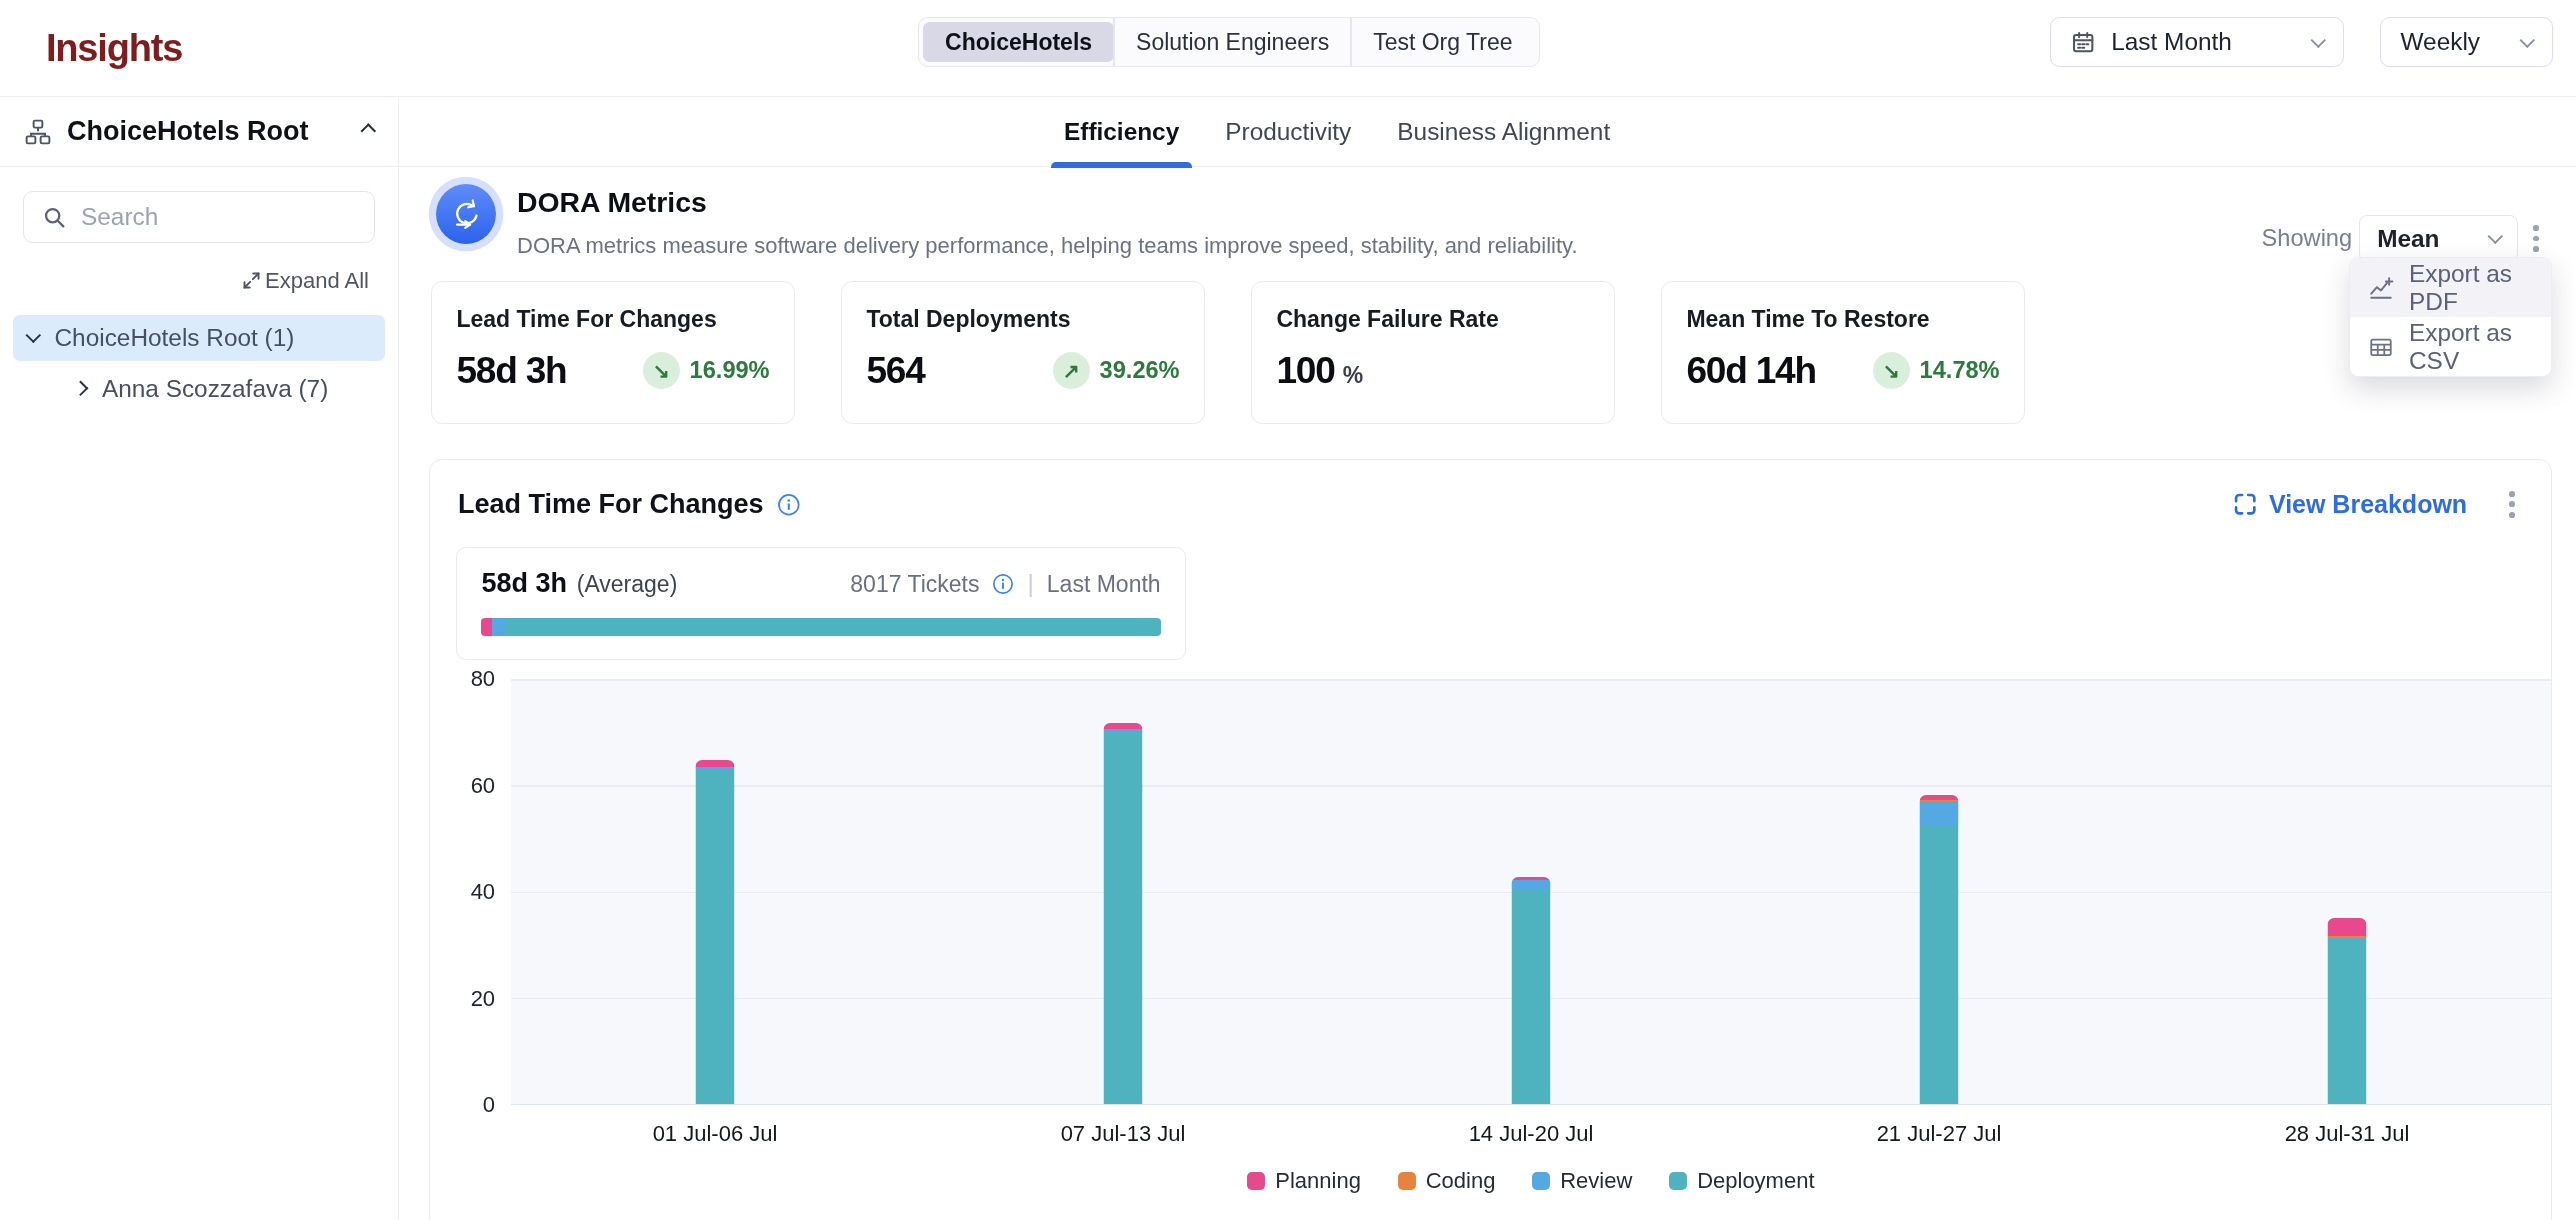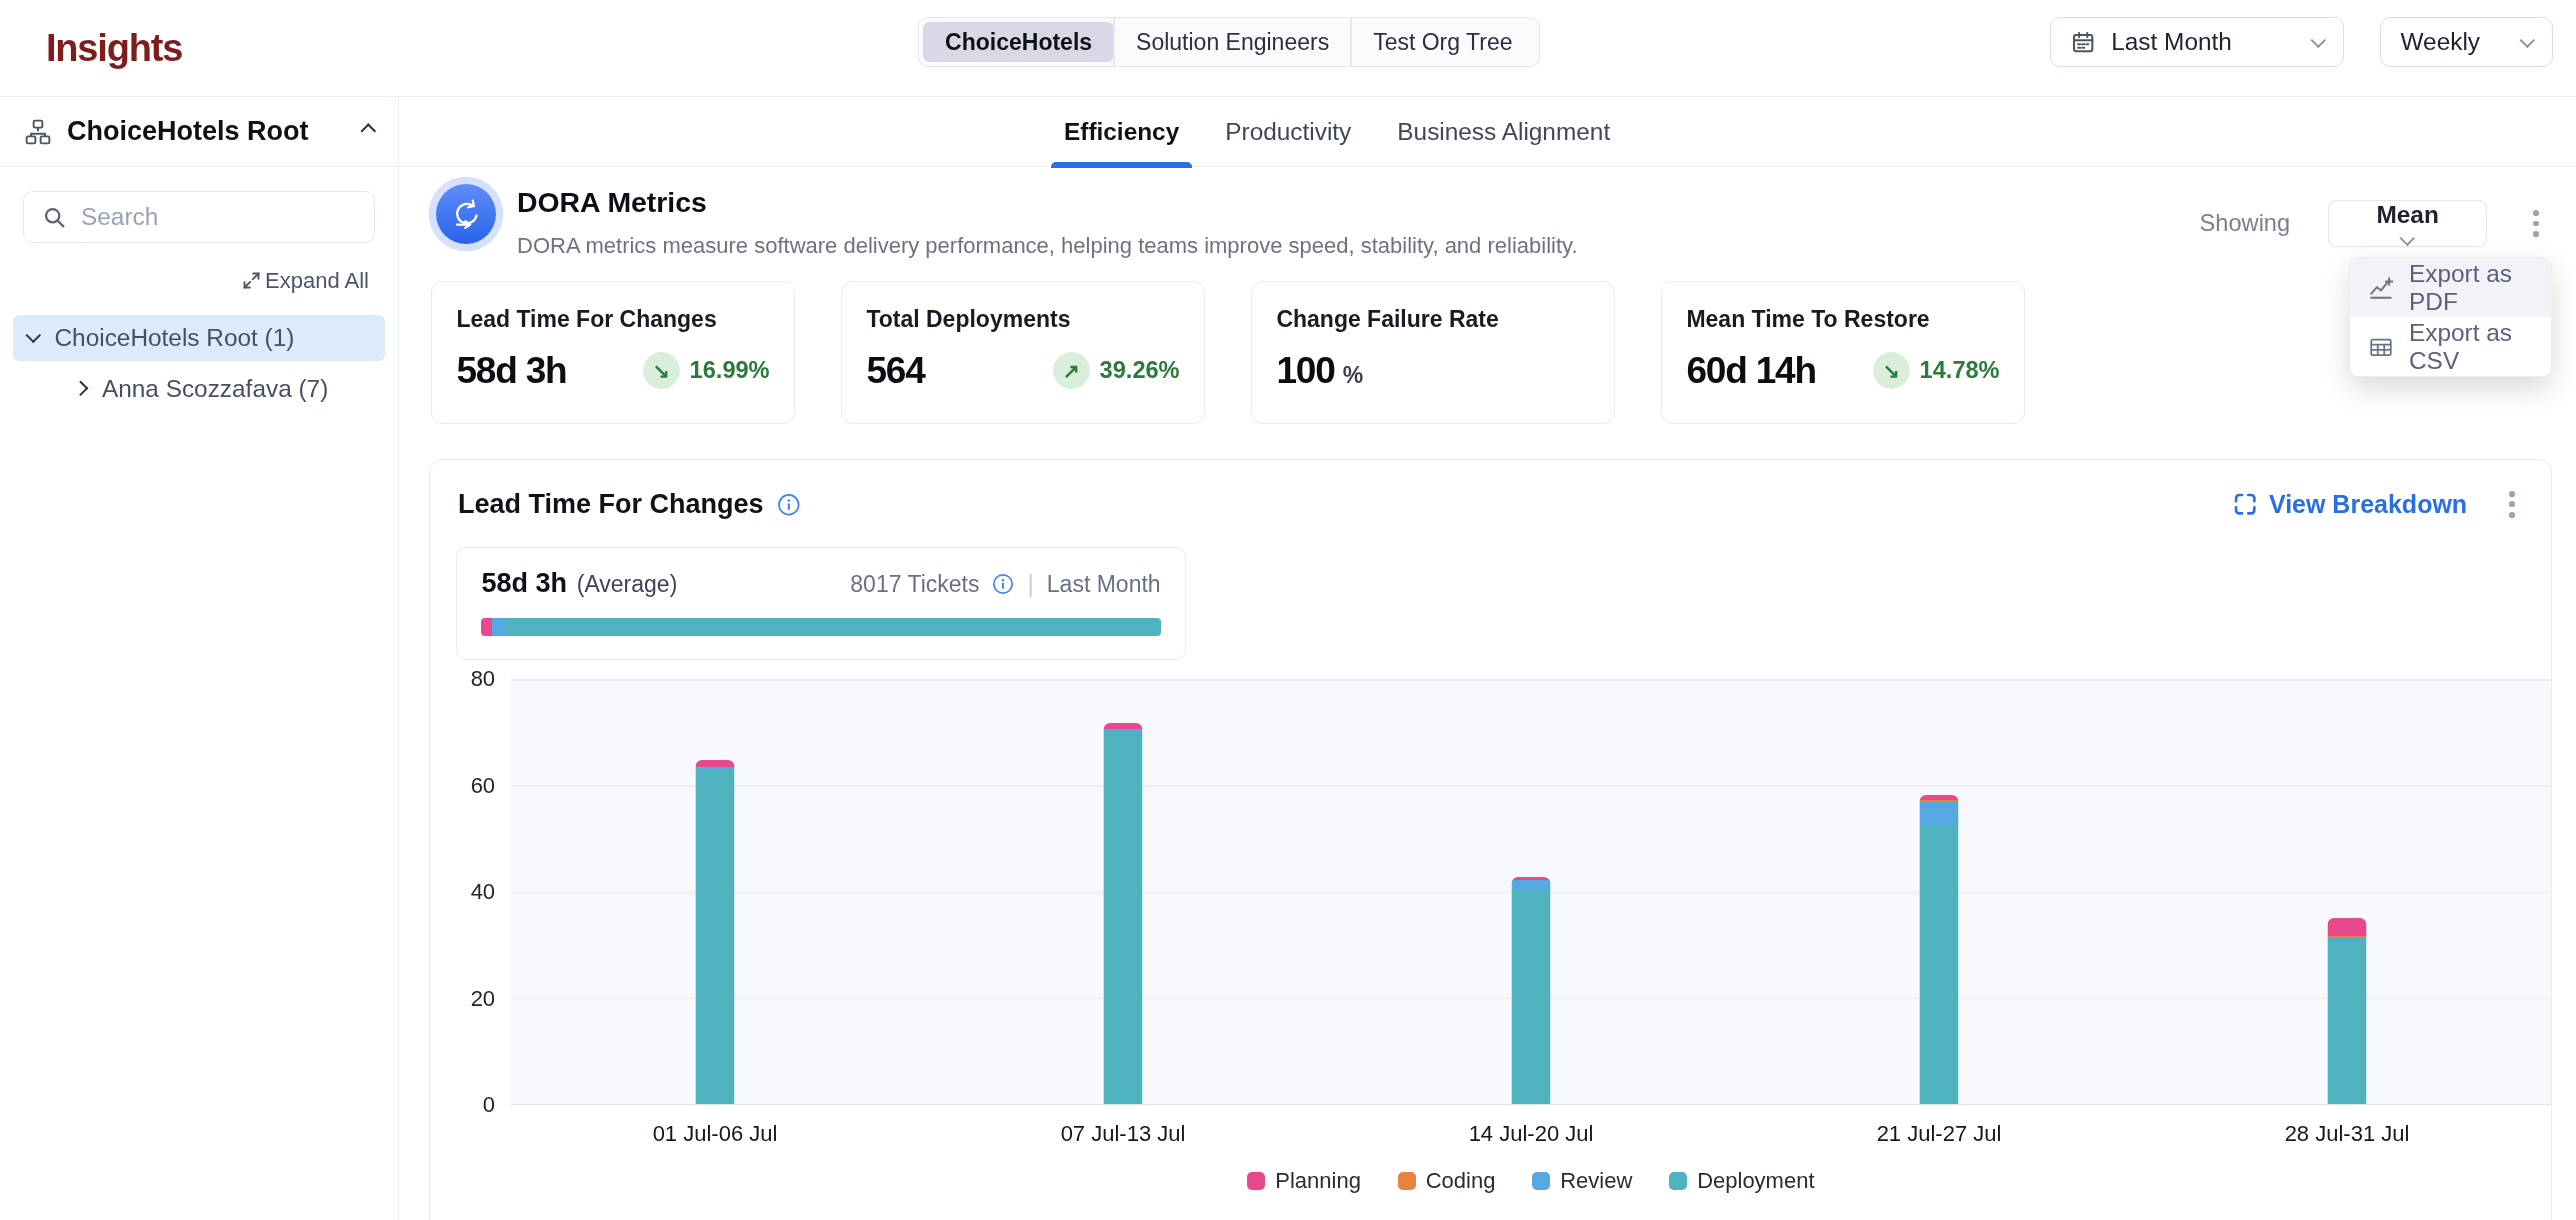--- a/index.html
+++ b/index.html
@@ -62,25 +62,25 @@
   .tab.active::after { content:""; position:absolute; left:-13px; right:-13px; bottom:-1.6px;
     height:5.7px; border-radius:4.9px 4.9px 0 0; background:#2d6de3; }
 
   .dora { position:absolute; left:37px; top:84px; display:flex; gap:21px; align-items:flex-start; }
   .dora-icon { width:60px; height:60px; border-radius:50%;
     background:linear-gradient(180deg,#5f8cf8,#2a63ec); box-shadow:0 0 0 7.3px #d6dffc;
     display:flex; align-items:center; justify-content:center; flex:0 0 auto; margin-top:3.3px; }
   .dora-title { font-size:28.4px; font-weight:800; color:#0c0f15; margin-top:4.9px; }
   .dora-sub { font-size:22px; color:#6b7280; margin-top:14.6px; }
 
-  .showing { position:absolute; right:29px; top:103px; display:flex; align-items:center; gap:38px; }
+  .showing { position:absolute; right:29px; top:118px; display:flex; align-items:center; gap:7px; }
   .showing-label { font-size:23.6px; color:#78808f; }
   .mini-select { height:47px; width:159px; border:1.6px solid #e4e6ef; border-radius:8.1px;
-    display:flex; align-items:center; padding:0 31px; font-size:24.4px; font-weight:600;
-    color:#1d222c; cursor:pointer; background:#fff;flex-direction:column; }
+    display:flex; align-items:center; padding:0 17px; font-size:24.4px; font-weight:600;
+    color:#1d222c; cursor:pointer; background:#fff; }
   .mini-select .grow { flex:1; }
   .kebab { display:flex; flex-direction:column; gap:4.9px; padding:6.5px 8.1px; cursor:pointer; }
   .kebab i { width:5.7px; height:5.7px; border-radius:50%; background:#9aa3b2; display:block; }
 
   .menu { position:absolute; right:23.6px; top:160px; width:203px; background:#fff;
     border:0.8px solid #ececf3; border-radius:9.8px; box-shadow:0 11.4px 28px rgba(25,30,50,.16);
     overflow:hidden; z-index:30; }
   .menu-item { height:59px; display:flex; align-items:center; gap:14.6px; padding:0 18px;
     font-size:24.4px; color:#59627a; font-weight:500; cursor:pointer; background:#fff; }
   .menu-item.hl { background:#f2f2f7; }

